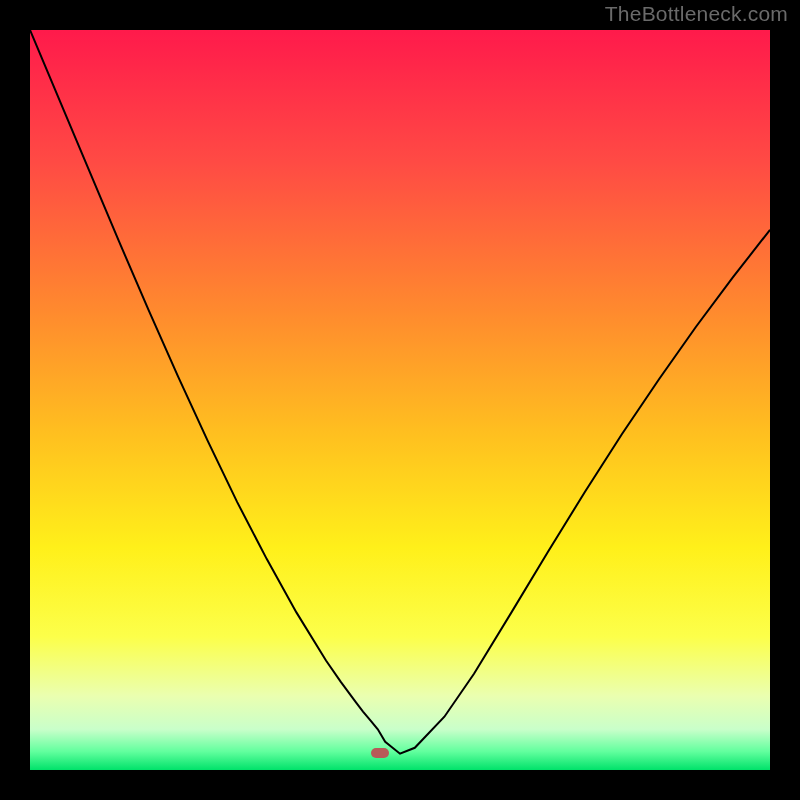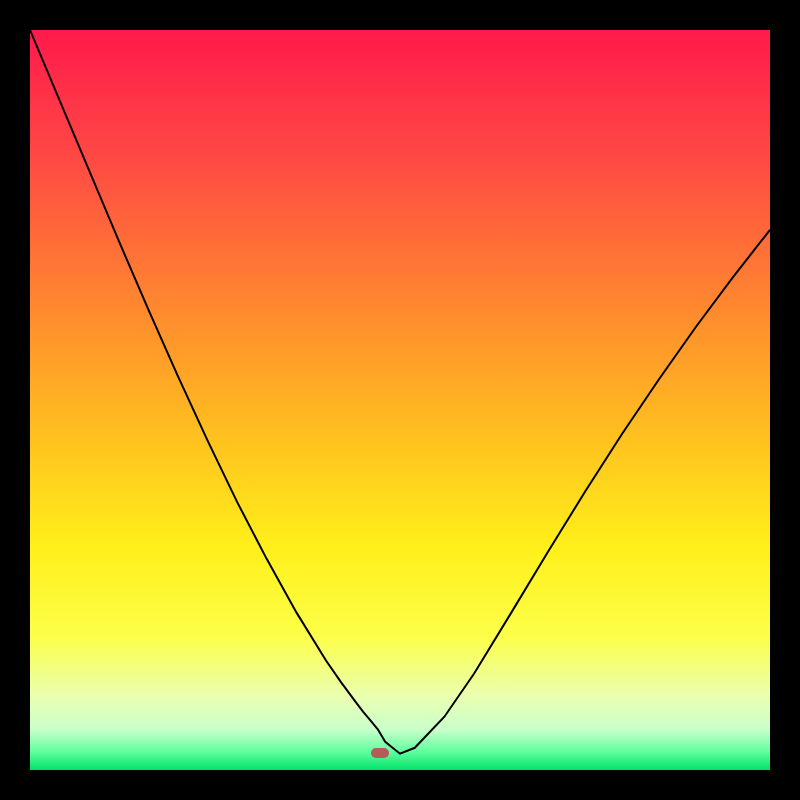--- a/index.html
+++ b/index.html
@@ -51,20 +51,21 @@
     letter-spacing: 0.2px;
     font-weight: 500;
     user-select: none;
   }
 </style>
 </head>
 <body>
 
 <div class="frame">
 
+  <div class="watermark">TheBottleneck.com</div>
 
   <div class="plot-area">
 
     <svg class="gradient" viewBox="0 0 100 100" preserveAspectRatio="none">
       <defs>
         <linearGradient id="bg-grad" x1="0" y1="0" x2="0" y2="1">
             <stop offset="0%" stop-color="#ff1a4b"></stop>
             <stop offset="18%" stop-color="#ff4b44"></stop>
             <stop offset="38%" stop-color="#ff8a2e"></stop>
             <stop offset="55.00000000000001%" stop-color="#ffc11f"></stop>

